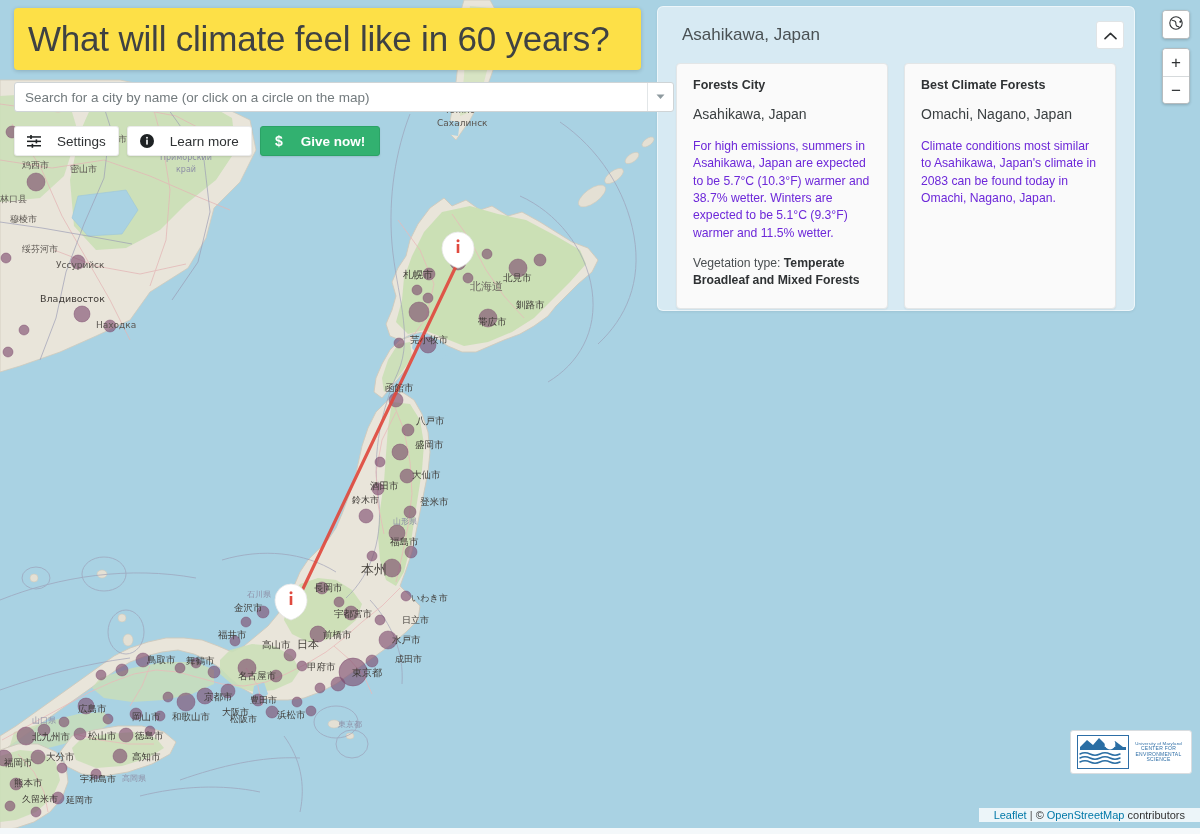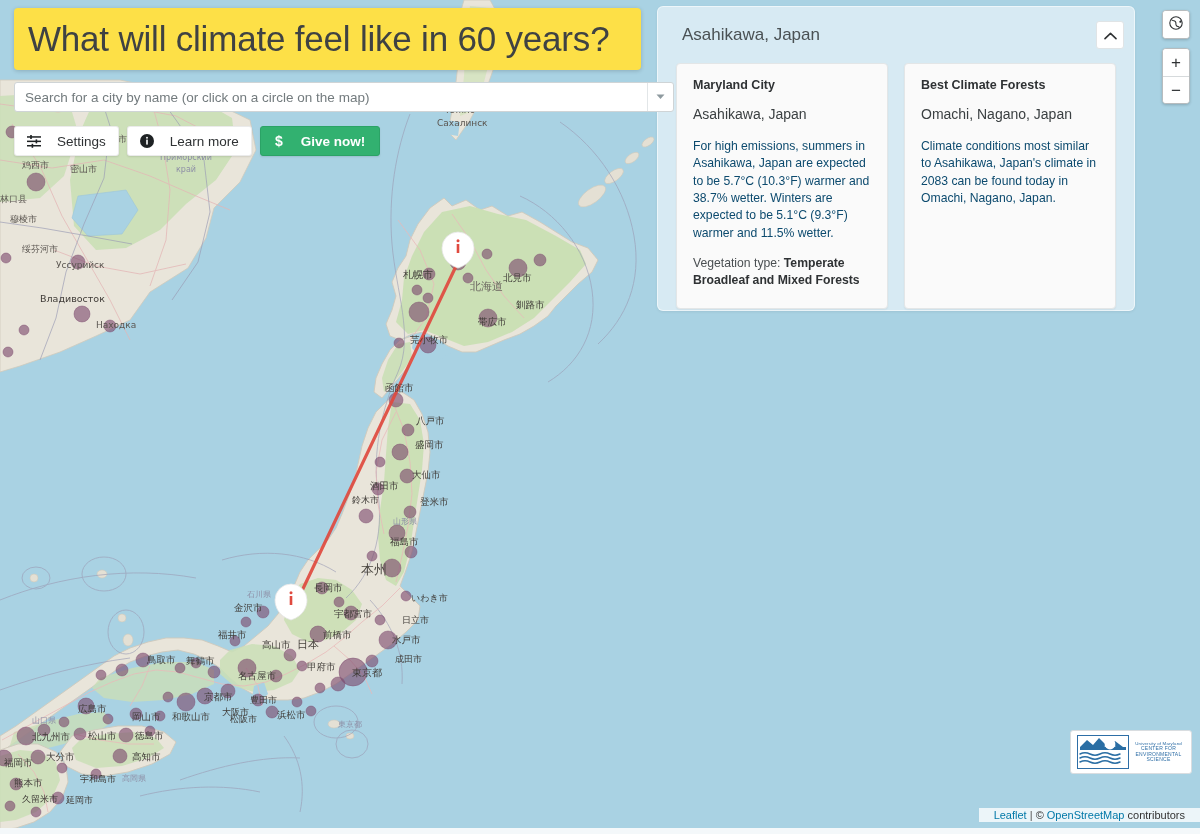--- a/index.html
+++ b/index.html
@@ -133,21 +133,21 @@
     box-shadow: 0 1px 2px rgba(0,0,0,.05);
   }
   .card-kicker {
     font-size: 12.5px; font-weight: 700; color: #2f3234;
     margin-bottom: 14px;
   }
   .card-city {
     font-size: 14px; color: #3b4042; margin-bottom: 16px;
   }
   .card-body {
-    font-size: 12.2px; line-height: 1.42; color: #0c4a6e;
+    font-size: 12.2px; line-height: 1.42; color: #6d28d9;
     margin-bottom: 13px;
   }
   .card-veg {
     font-size: 12.2px; line-height: 1.42; color: #4a4f52;
   }
   .card-veg b { color: #2f3234; font-weight: 700; }
 
   
   #map-controls {
     position: absolute; right: 10px; top: 10px;
@@ -583,21 +583,21 @@
         <span>
           <svg width="13" height="8" viewBox="0 0 13 8" aria-hidden="true">
             <path d="M1 6.6 L6.5 1.4 L12 6.6" fill="none" stroke="#2f3234" stroke-width="1.6" stroke-linecap="round" stroke-linejoin="round"></path>
           </svg>
         </span>
       </div>
     </div>
 
     <div id="cards">
       <div class="card">
-        <div class="card-kicker">Maryland City</div>
+        <div class="card-kicker">Forests City</div>
         <div class="card-city">Asahikawa, Japan</div>
         <div class="card-body">For high emissions, summers in Asahikawa, Japan are expected to be 5.7°C (10.3°F) warmer and 38.7% wetter. Winters are expected to be 5.1°C (9.3°F) warmer and 11.5% wetter.</div>
         <div class="card-veg">
           <span>Vegetation type: </span><b>Temperate Broadleaf and Mixed Forests</b>
         </div>
       </div>
 
       <div class="card">
         <div class="card-kicker">Best Climate Forests</div>
         <div class="card-city">Omachi, Nagano, Japan</div>

